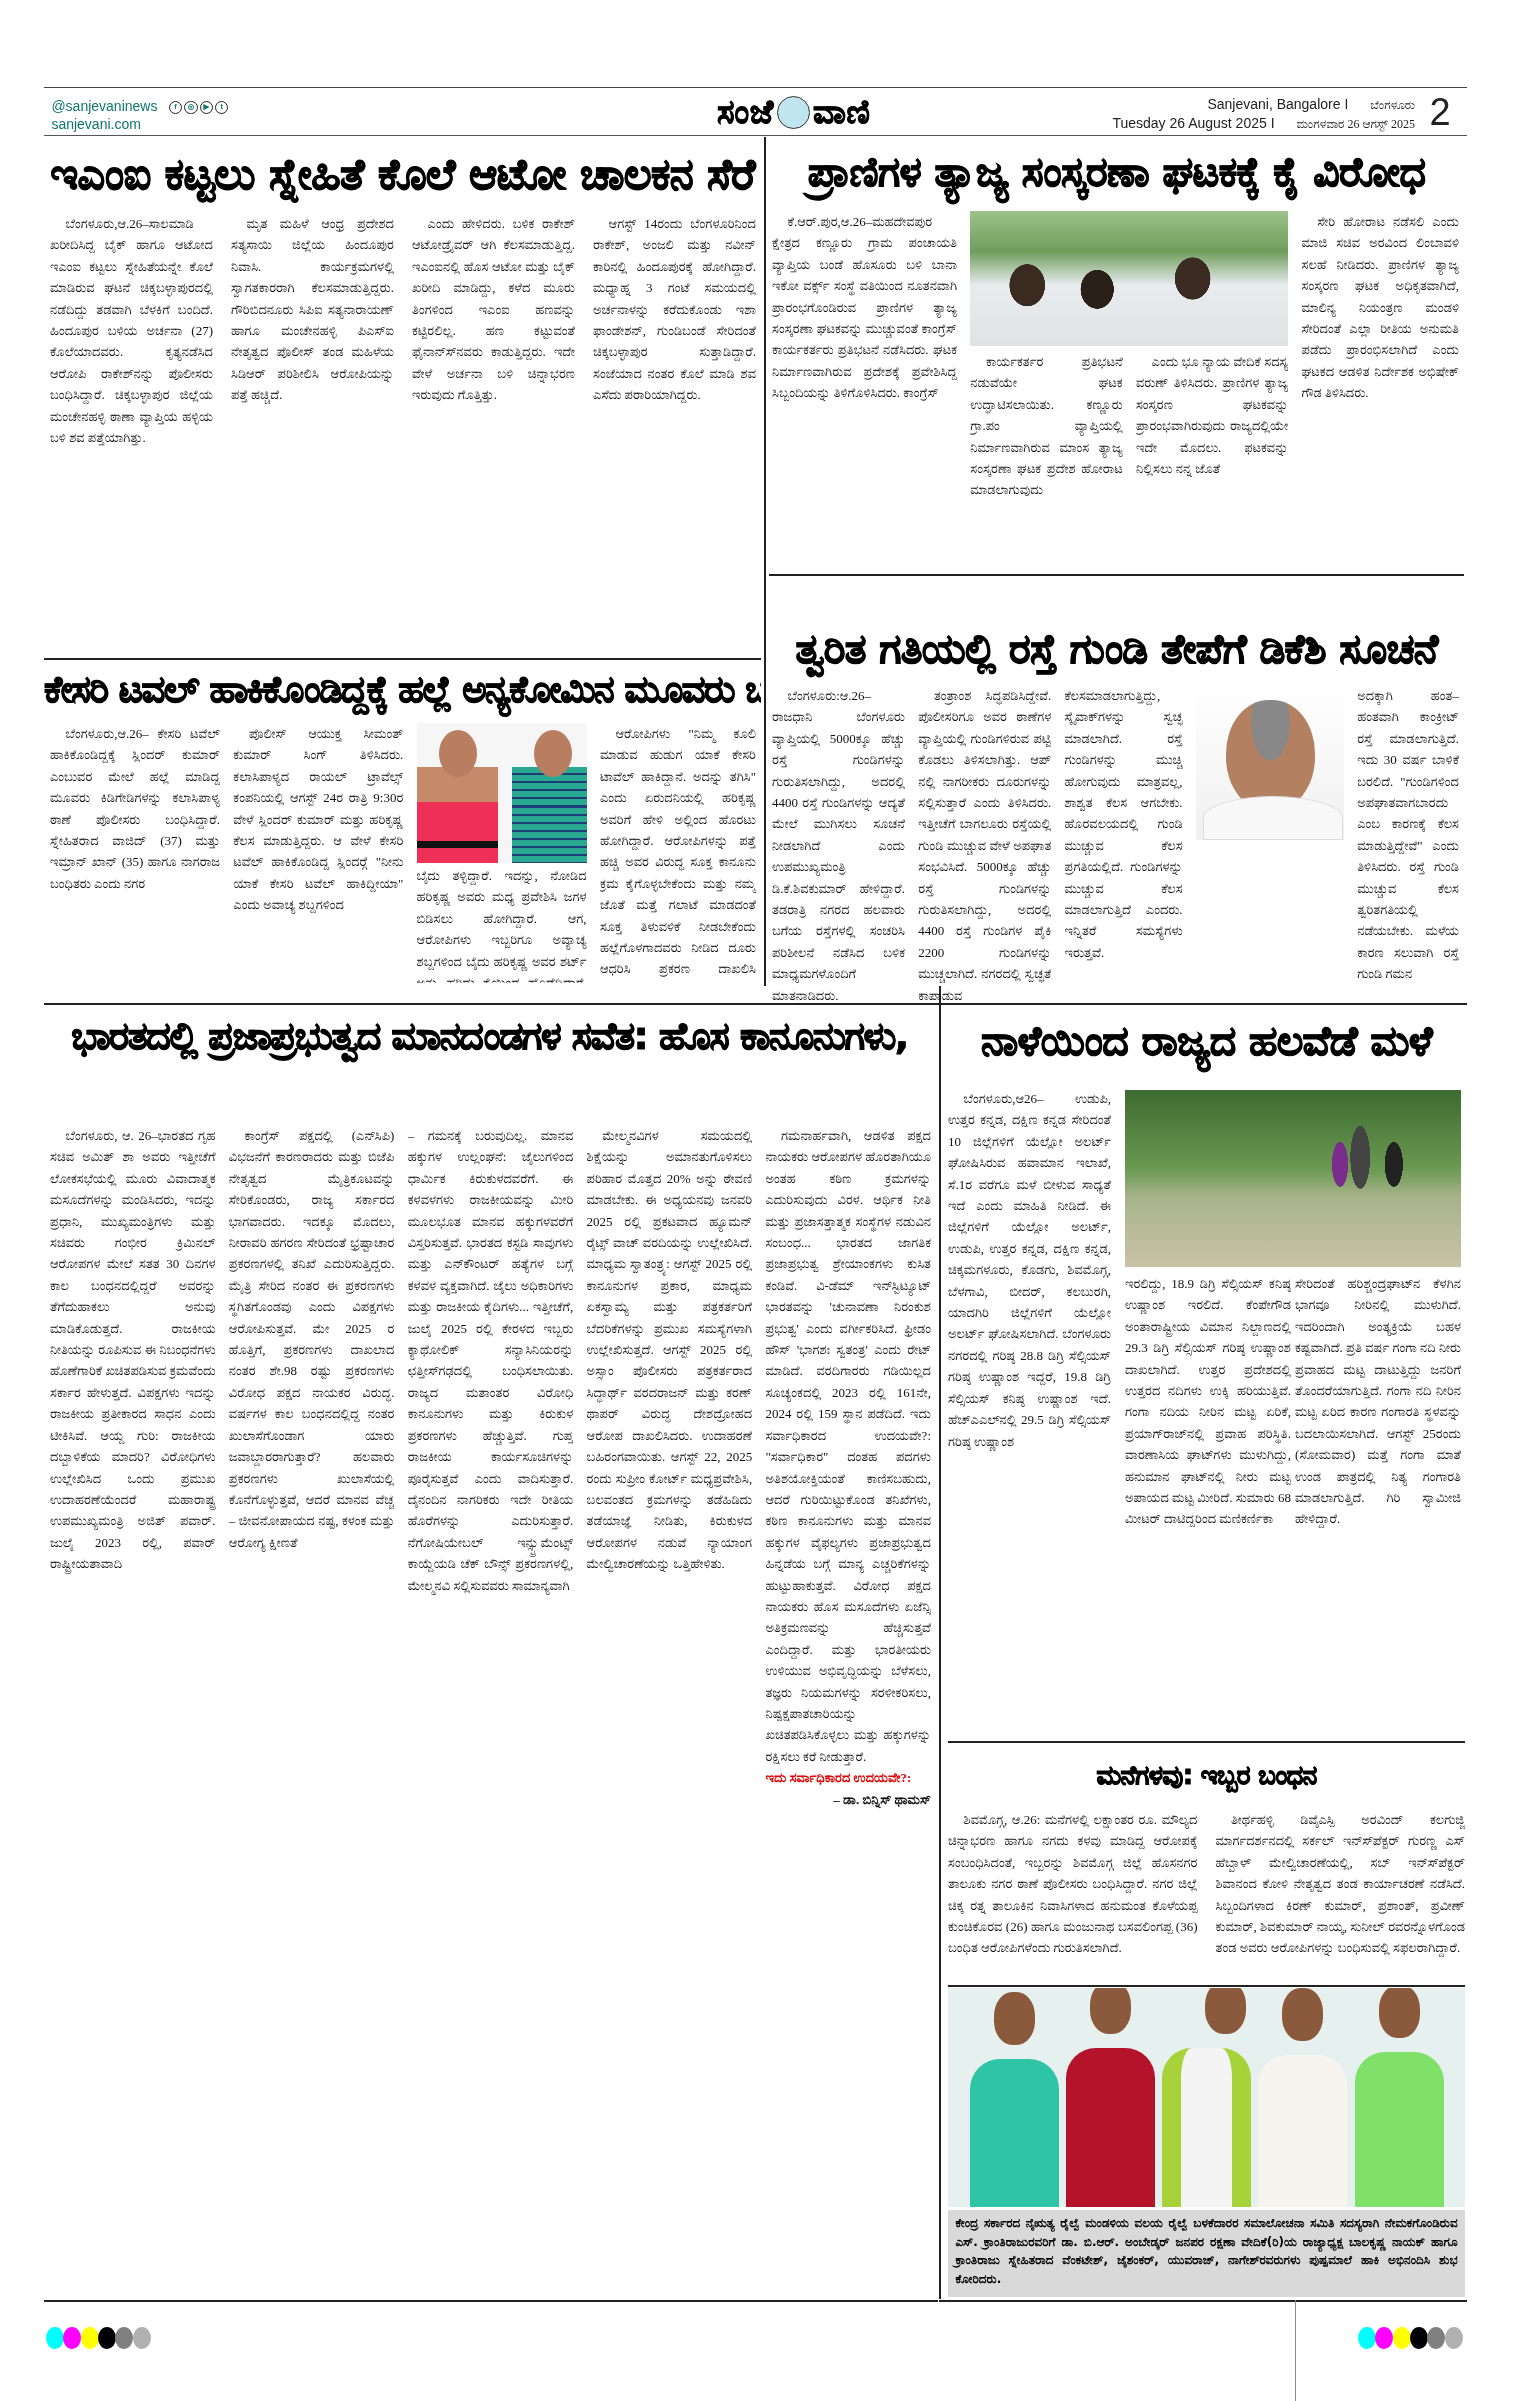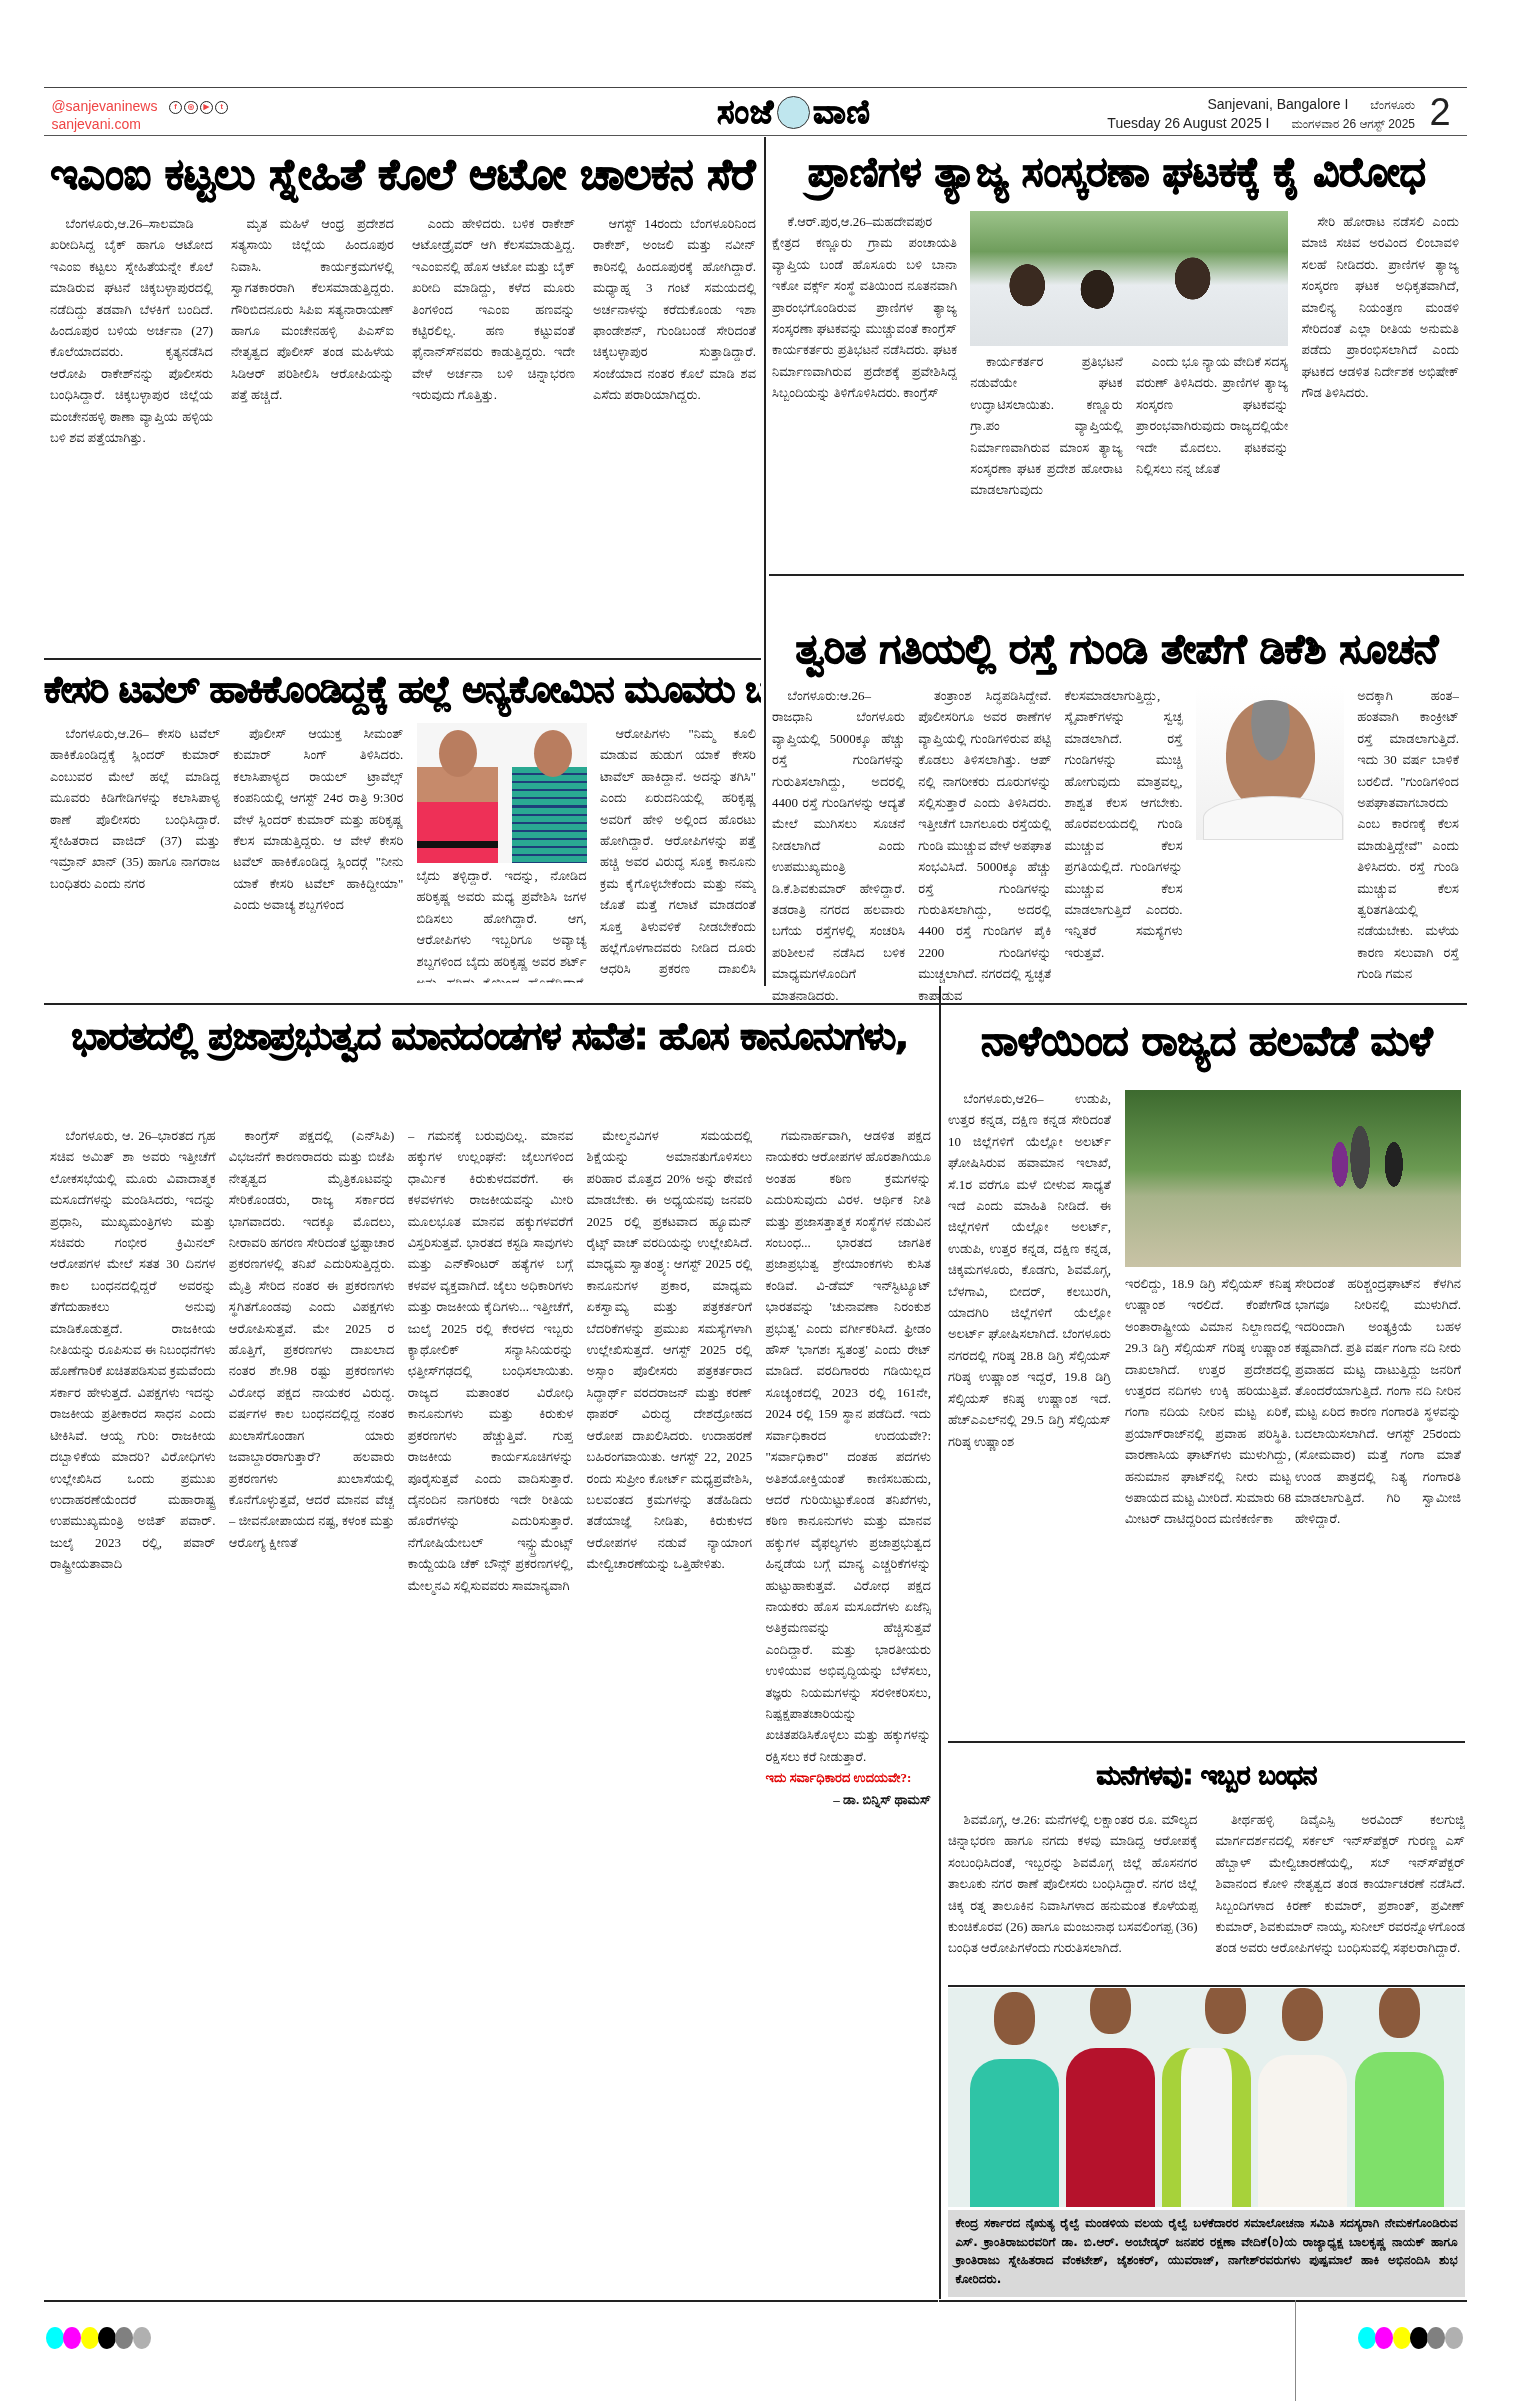--- a/index.html
+++ b/index.html
@@ -3,32 +3,32 @@
 <meta charset="utf-8">
 <style>
   * { box-sizing: border-box; margin: 0; padding: 0; }
   html, body { width: 1528px; height: 2401px; background: #ffffff; overflow: hidden; }
   body { font-family: "DejaVu Serif", serif; color: #111; position: relative; }
 
   
   .masthead { position: absolute; left: 44px; top: 87px; width: 1423px; height: 49px;
     border-top: 1.5px solid #444; border-bottom: 1.5px solid #555; }
   .mh-left { position: absolute; left: 7.4px; top: 9px; font-family: "Liberation Sans", sans-serif;
-    font-size: 14px; line-height: 18px; color: #ef4444; }
+    font-size: 14px; line-height: 18px; color: #0f766e; }
   .social-icons { display: inline-flex; gap: 2.2px; margin-left: 7.4px; vertical-align: middle; }
   .social-icons span { width: 13.3px; height: 13.3px; border: 1.5px solid #222; border-radius: 50%;
     font-size: 7.4px; display: inline-flex; align-items: center; justify-content: center; font-weight: bold; }
   .logo { position: absolute; left: 673px; top: 4.4px; height: 40px; display: flex; align-items: center;
     font-family: "DejaVu Sans", sans-serif; font-weight: bold; font-size: 33px; color: #000;
     letter-spacing: 0.7px; -webkit-text-stroke: 0.7px #000; }
   .logo .globe { width: 33px; height: 33px; border-radius: 50%; background: #bfe6ee;
     border: 1.5px solid #333; margin: 0 3px; display: inline-block; }
   .mh-right { position: absolute; right: 52px; top: 7.4px; text-align: right;
     font-family: "Liberation Sans", sans-serif; font-size: 14px; line-height: 18px; color: #222; }
-  .mh-right .kn { font-family: Liberation Sans, sans-serif; font-size: 12px; margin-left: 18px; }
+  .mh-right .kn { font-family: Liberation Serif, serif; font-size: 12px; margin-left: 18px; }
   .page-no { position: absolute; right: 16.3px; top: 3px; font-family: "Liberation Sans", sans-serif;
     font-size: 38px; line-height: 43px; font-weight: 300; color: #222; }
 
   
   .article { position: absolute; overflow: hidden; }
   .headline { font-family: "DejaVu Sans", sans-serif; font-weight: bold; color: #000;
     text-align: center; white-space: nowrap; letter-spacing: -0.7px; -webkit-text-stroke: 0.9px #000; }
   .cols { position: absolute; display: flex; gap: 18px; }
   .col { flex: 1; font-family: Liberation Serif, serif; font-size: 13px; line-height: 21.4px;
     text-align: justify; color: #111; overflow: hidden; }

